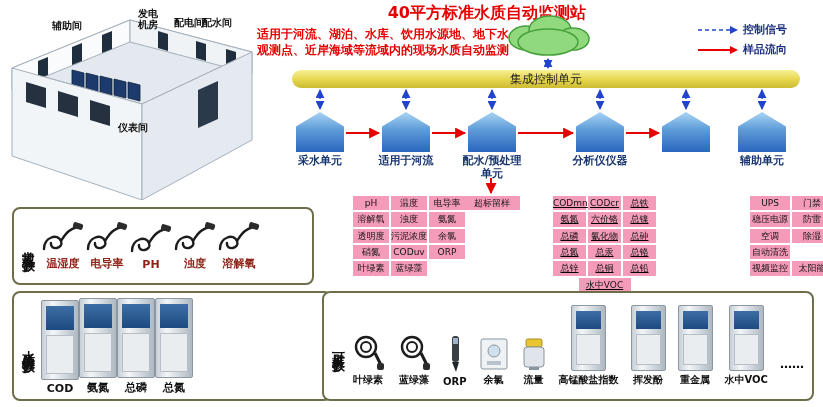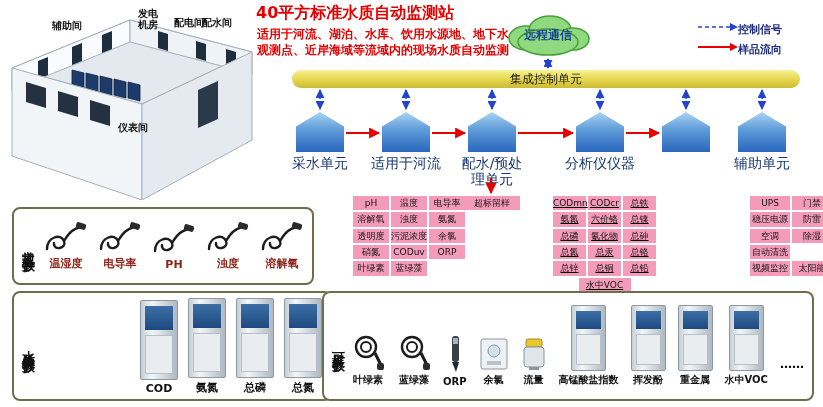--- a/index.html
+++ b/index.html
@@ -5,61 +5,61 @@
   html,body { margin:0; padding:0; background:#fff; }
   body { font-family:"DejaVu Sans","Liberation Sans",sans-serif; }
   .canvas { position:relative; width:823px; height:407px; background:#fff; overflow:hidden; }
 
   
   .building { position:absolute; left:8px; top:4px; width:248px; height:196px; }
   .room-label { position:absolute; font-size:10px; font-weight:bold; color:#101010; white-space:nowrap; line-height:1.1; }
   .room-label.wrap { white-space:normal; width:24px; text-align:center; }
 
   
-  .title { position:absolute; left:256px; top:3px; width:330px; text-align:left; font-size:16px; font-weight:bold; color:#e50000; }
+  .title { position:absolute; left:256px; top:3px; width:330px; text-align:right; font-size:16px; font-weight:bold; color:#e50000; }
   .subtitle { position:absolute; left:257px; top:27px; width:252px; font-size:12px; font-weight:bold; color:#e50000; line-height:1.32; }
 
   .cloud { position:absolute; left:498px; top:10px; width:100px; height:50px; }
   .cloud-label { position:absolute; left:0; right:0; top:17px; text-align:center; font-size:12px; font-weight:bold; color:#17428f; }
 
   .legend { position:absolute; left:698px; top:22px; }
-  .legend-row { display:flex; align-items:flex-start; margin-bottom:5px; }
+  .legend-row { display:flex; align-items:center; gap:5px; margin-bottom:5px; }
   .legend-label { font-size:11px; font-weight:bold; color:#1d2f7e; }
 
   .ctrl-bar { position:absolute; left:292px; top:70px; width:508px; height:18px; border-radius:9px;
     background:linear-gradient(180deg,#f8f194,#e5d54d 55%,#ccba33); text-align:center; line-height:18px;
     font-size:12px; font-weight:normal; color:#1a1a1a; }
 
   .overlay { position:absolute; left:0; top:0; pointer-events:none; z-index:4; }
 
   
   .unit { position:absolute; top:112px; width:80px; }
   .unit .shape { width:48px; height:40px; margin:0 auto;
     clip-path:polygon(50% 0,100% 36%,100% 100%,0 100%,0 36%);
     background:linear-gradient(180deg,#a9d4f4,#5d9bd8 45%,#2a66bd); }
-  .unit .ulabel { margin:3px auto 0; text-align:center; font-size:14px; font-weight:normal; color:#17356f; line-height:1.15; }
+  .unit .ulabel { margin:3px auto 0; text-align:center; font-size:11px; font-weight:bold; color:#17356f; line-height:1.15; }
 
   
   .pgrid { position:absolute; display:grid; gap:2px; }
   .multi { left:353px; top:196px; grid-template-columns:repeat(3,36px); }
   .analysis { left:553px; top:196px; grid-template-columns:repeat(3,33px);text-decoration:underline; }
   .aux { left:750px; top:196px; grid-template-columns:repeat(2,40px); }
   .pbox { background:#f49bba; color:#141414; font-size:9px; text-align:center; padding:2px 0; line-height:1.15; min-height:10px; }
   .retention { position:absolute; left:464px; top:196px; width:56px; }
   .voc { grid-column:1 / -1; width:52px; justify-self:center; }
   .spacer { visibility:hidden; }
 
   
   .panel { position:absolute; border:2px solid #6e6e4c; border-radius:8px; background:#fff; box-sizing:border-box;
     display:flex; align-items:center; }
   .panelA { left:12px; top:207px; width:302px; height:78px; padding:4px 8px; gap:6px; }
   .panelB { left:12px; top:291px; width:320px; height:110px; padding:12px 8px; gap:6px; }
   .panelC { left:322px; top:291px; width:492px; height:110px; padding:4px 8px; gap:6px; }
   .vtitle { writing-mode:vertical-rl; text-orientation:upright; font-weight:bold; font-size:13px; color:#111; line-height:1; letter-spacing:2px; }
-  .fp-items,.kp-items { flex:1; display:flex; justify-content:flex-end; align-items:flex-end;gap:10px; }
+  .fp-items,.kp-items { flex:1; display:flex; justify-content:flex-start; align-items:flex-end; }
   .ext-items { flex:1; display:flex; justify-content:space-between; align-items:flex-end; }
   .fp-item,.kp-item,.ext-item { display:flex; flex-direction:column; align-items:center; }
   .fp-label { font-size:11px; font-weight:bold; color:#8d2418; margin-top:1px; white-space:nowrap; }
   .kp-label { font-size:11px; font-weight:bold; color:#111; margin-top:2px; white-space:nowrap; }
   .ext-label { font-size:10px; font-weight:bold; color:#111; margin-top:2px; white-space:nowrap; }
   .dots { font-size:12px; font-weight:bold; color:#111; padding-bottom:16px; }
 
   
   .cab { position:relative; width:36px; height:78px; border:1px solid #8d97a1; border-radius:2px;
     background:linear-gradient(90deg,#c6ced6,#f3f6f8 30%,#aeb8c1); }
@@ -113,21 +113,20 @@
 
   <div class="cloud">
     <svg width="100" height="50" viewBox="0 0 100 50">
       <g fill="#90d97e" stroke="#46a13a" stroke-width="1.5">
         <ellipse cx="28" cy="28" rx="17" ry="12"></ellipse>
         <ellipse cx="52" cy="20" rx="21" ry="14"></ellipse>
         <ellipse cx="75" cy="29" rx="16" ry="11"></ellipse>
         <ellipse cx="50" cy="32" rx="30" ry="13"></ellipse>
       </g>
     </svg>
-    <div class="cloud-label">远程通信</div>
   </div>
 
   <div class="legend">
     <div class="legend-row">
       <svg width="40" height="10">
         <line x1="0" y1="5" x2="32" y2="5" stroke="#2244cc" stroke-width="1.6" stroke-dasharray="4 3"></line>
         <polygon points="32,1 40,5 32,9" fill="#2244cc"></polygon>
       </svg>
       <span class="legend-label">控制信号</span>
     </div>

